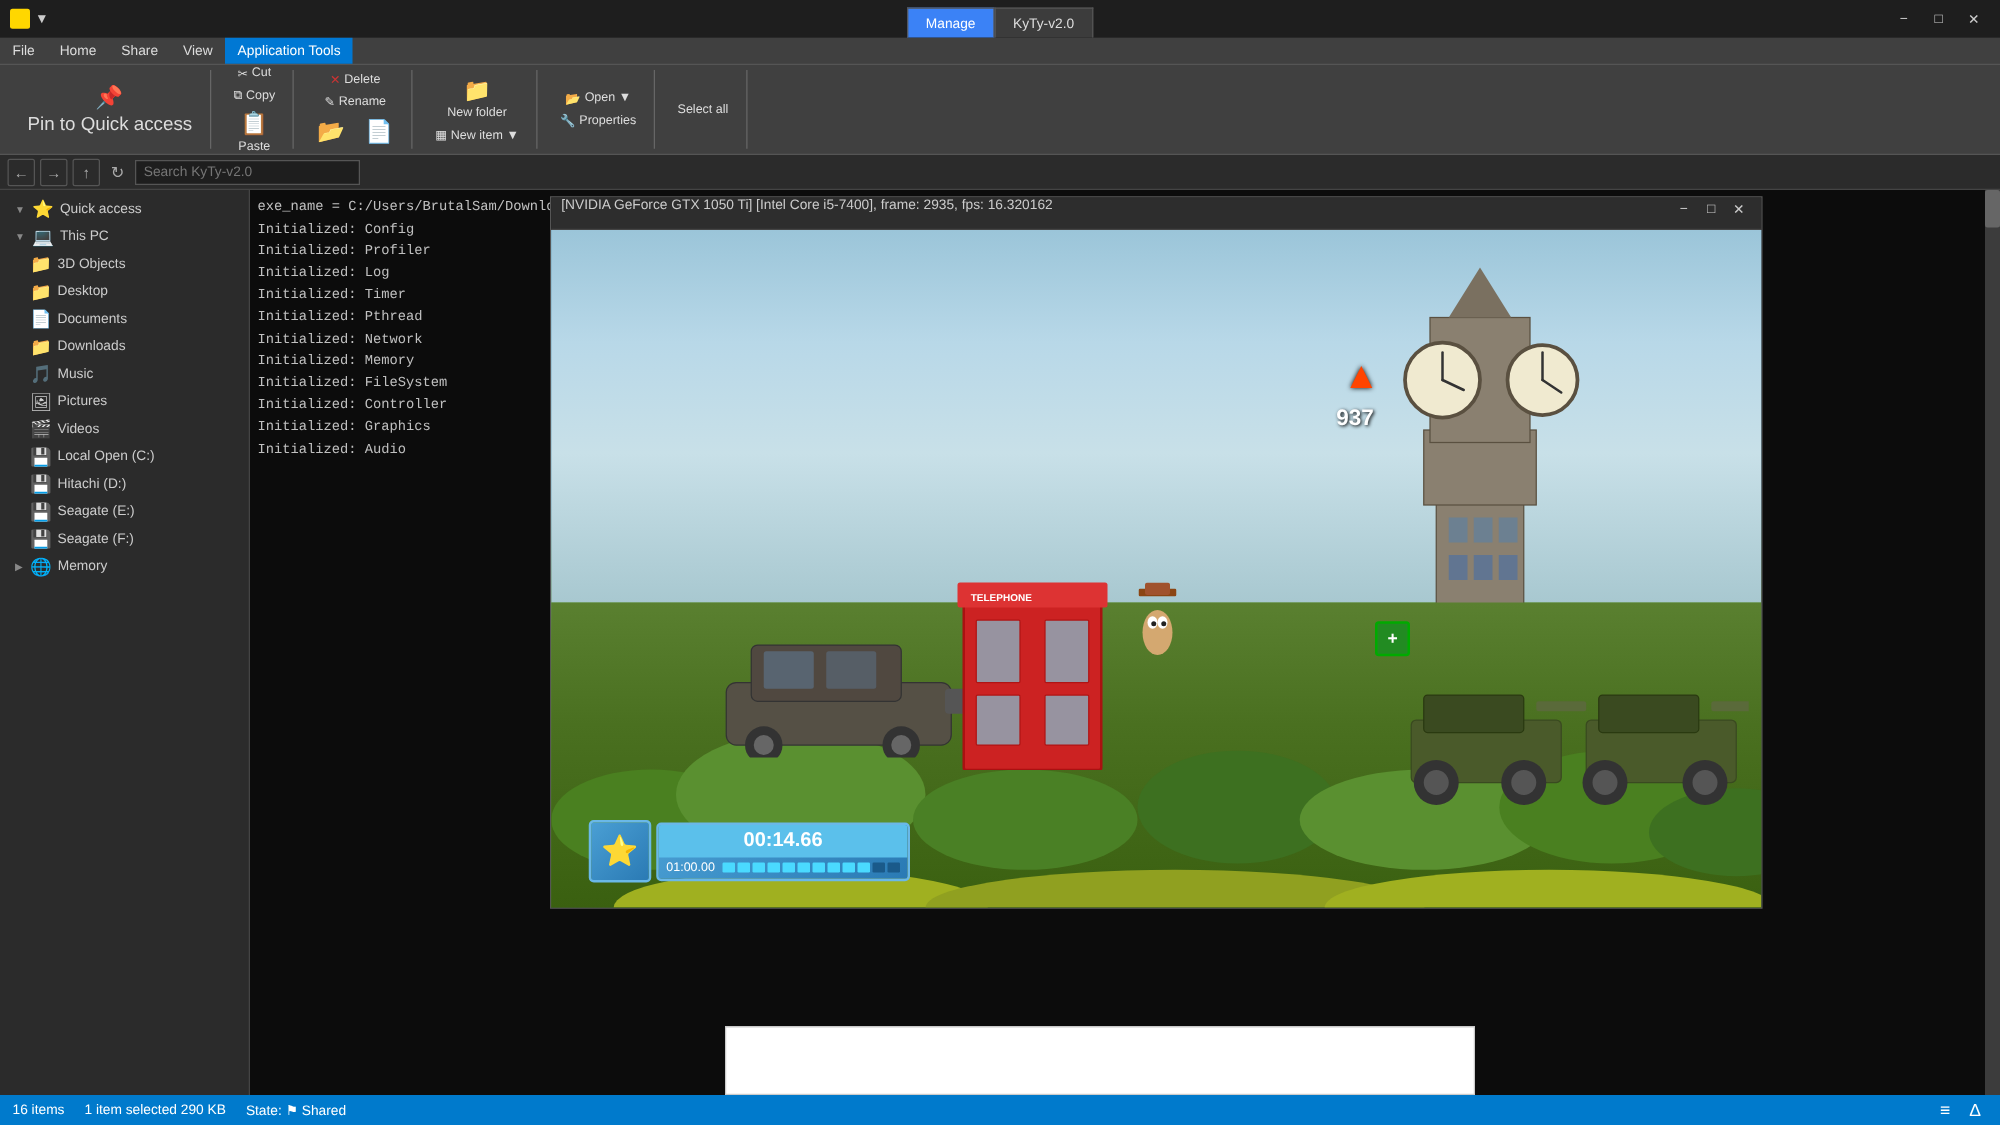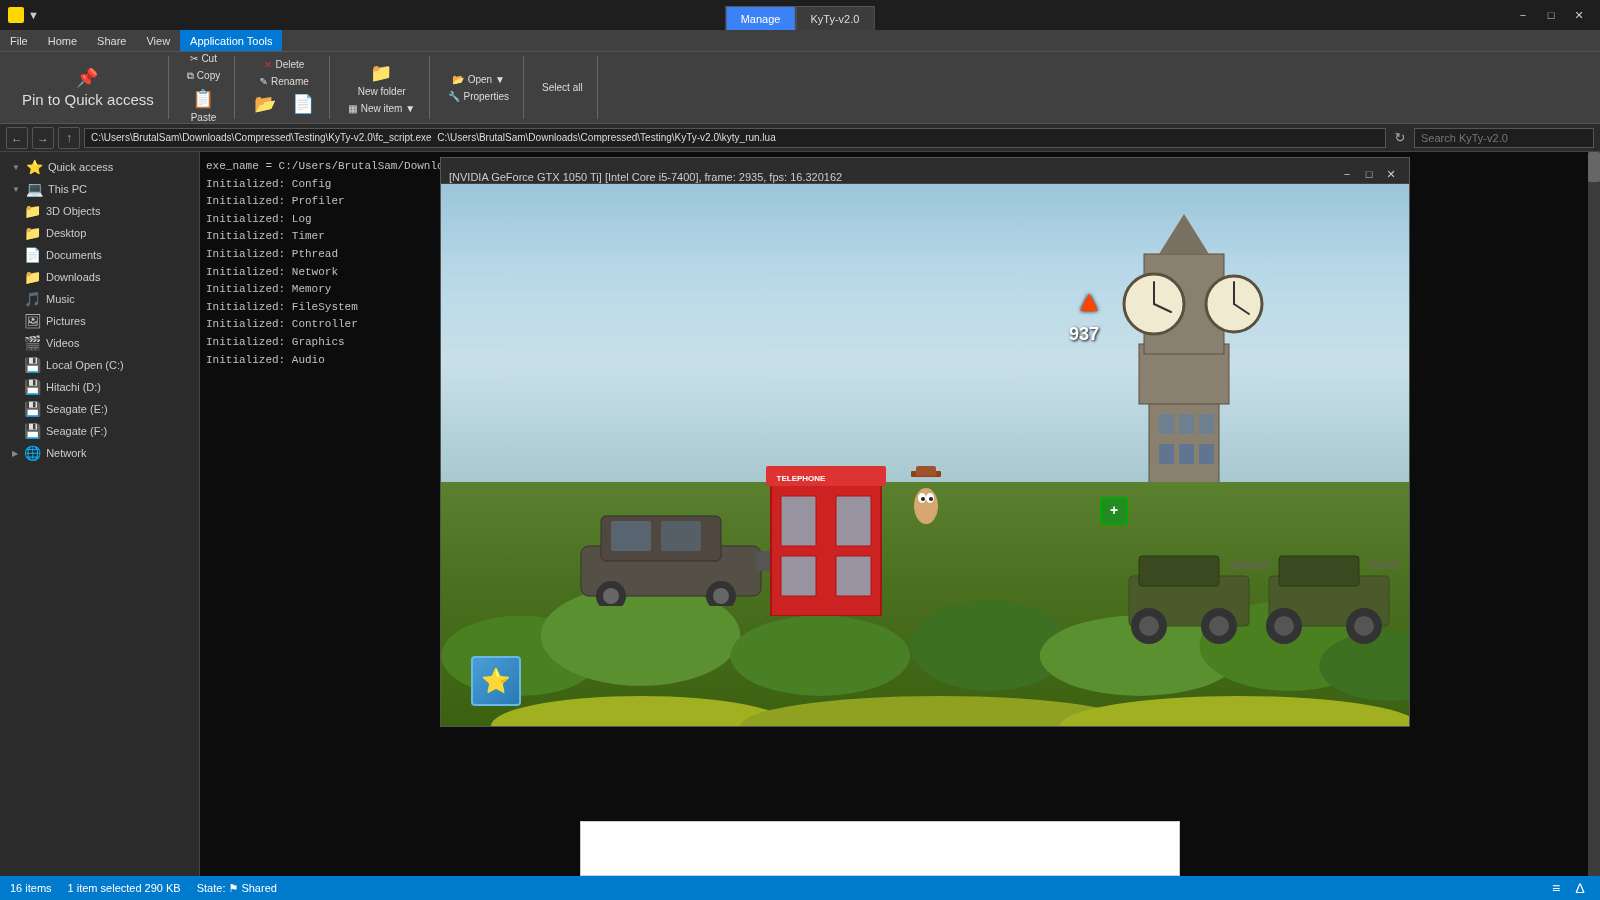--- a/index.html
+++ b/index.html
@@ -278,21 +278,21 @@
       left: 240px;
       width: 970px;
       height: 570px;
       background: #1a1a1a;
       border: 1px solid #555;
     }
     .game-titlebar {
       height: 26px;
       background: #2d2d2d;
       display: flex;
-      align-items: flex-end;
+      align-items: flex-start;
       justify-content: space-between;
       padding: 0 8px;
       border-bottom: 1px solid #444;
     }
     .game-titlebar-text {
       font-size: 11px;
       color: #ccc;
     }
     .game-titlebar-controls {
       display: flex;
@@ -568,21 +568,20 @@
     <button class="ribbon-small-btn">
       <span>Select all</span>
     </button>
   </div>
 </div>
 
 <div class="address-bar">
   <button class="nav-arrow">←</button>
   <button class="nav-arrow">→</button>
   <button class="nav-arrow">↑</button>
-  <input class="address-input" style="font-size: 10px;" readonly="" value="C:\Users\BrutalSam\Downloads\Compressed\Testing\KyTy-v2.0\fc_script.exe  C:\Users\BrutalSam\Downloads\Compressed\Testing\KyTy-v2.0\kyty_run.lua">
   <button class="refresh-btn">↻</button>
   <input class="search-box" placeholder="Search KyTy-v2.0" style="">
 </div>
 
 <div class="main-layout">
 
   <div class="sidebar">
     <div class="sidebar-item">
       <span class="sidebar-expand">▼</span>
       <span class="sidebar-icon">⭐</span>
@@ -633,21 +632,21 @@
       <span class="sidebar-icon">💾</span>
       <span>Seagate (E:)</span>
     </div>
     <div class="sidebar-item" style="padding-left: 24px;">
       <span class="sidebar-icon">💾</span>
       <span>Seagate (F:)</span>
     </div>
     <div class="sidebar-item">
       <span class="sidebar-expand">▶</span>
       <span class="sidebar-icon">🌐</span>
-      <span>Network</span>
+      <span>Memory</span>
     </div>
   </div>
 
   <div class="content-area">
 
     <div class="cmd-window">
       <div class="cmd-line">exe_name = C:/Users/BrutalSam/Downloads/Compressed/Testing/KyTy-v2.0/fc_script.exe</div>
       <div class="cmd-line">Initialized: Config</div>
       <div class="cmd-line">Initialized: Profiler</div>
       <div class="cmd-line">Initialized: Log</div>
@@ -786,20 +785,40 @@
           <rect x="160" y="40" width="80" height="30" rx="3" fill="#3a4a20" stroke="#2a3a10"></rect>
           <rect x="250" y="45" width="40" height="8" rx="2" fill="#5a6a3a"></rect>
           <circle cx="165" cy="110" r="18" fill="#333"></circle>
           <circle cx="165" cy="110" r="10" fill="#555"></circle>
           <circle cx="245" cy="110" r="18" fill="#333"></circle>
           <circle cx="245" cy="110" r="10" fill="#555"></circle>
         </svg>
 
         <div class="game-bottom-hud">
           <div class="hud-star-box">⭐</div>
+          <div class="hud-timer-box">
+            <div class="hud-time-main">00:14.66</div>
+            <div class="hud-time-bottom">
+              <span>01:00.00</span>
+              <div class="hud-progress-bar">
+                <div class="hud-progress-pip active"></div>
+                <div class="hud-progress-pip active"></div>
+                <div class="hud-progress-pip active"></div>
+                <div class="hud-progress-pip active"></div>
+                <div class="hud-progress-pip active"></div>
+                <div class="hud-progress-pip active"></div>
+                <div class="hud-progress-pip active"></div>
+                <div class="hud-progress-pip active"></div>
+                <div class="hud-progress-pip active"></div>
+                <div class="hud-progress-pip active"></div>
+                <div class="hud-progress-pip"></div>
+                <div class="hud-progress-pip"></div>
+              </div>
+            </div>
+          </div>
         </div>
       </div>
     </div>
 
     <div class="bottom-input-area"></div>
   </div>
 </div>
 
 <div class="status-bar">
   <div class="status-bar-left">

